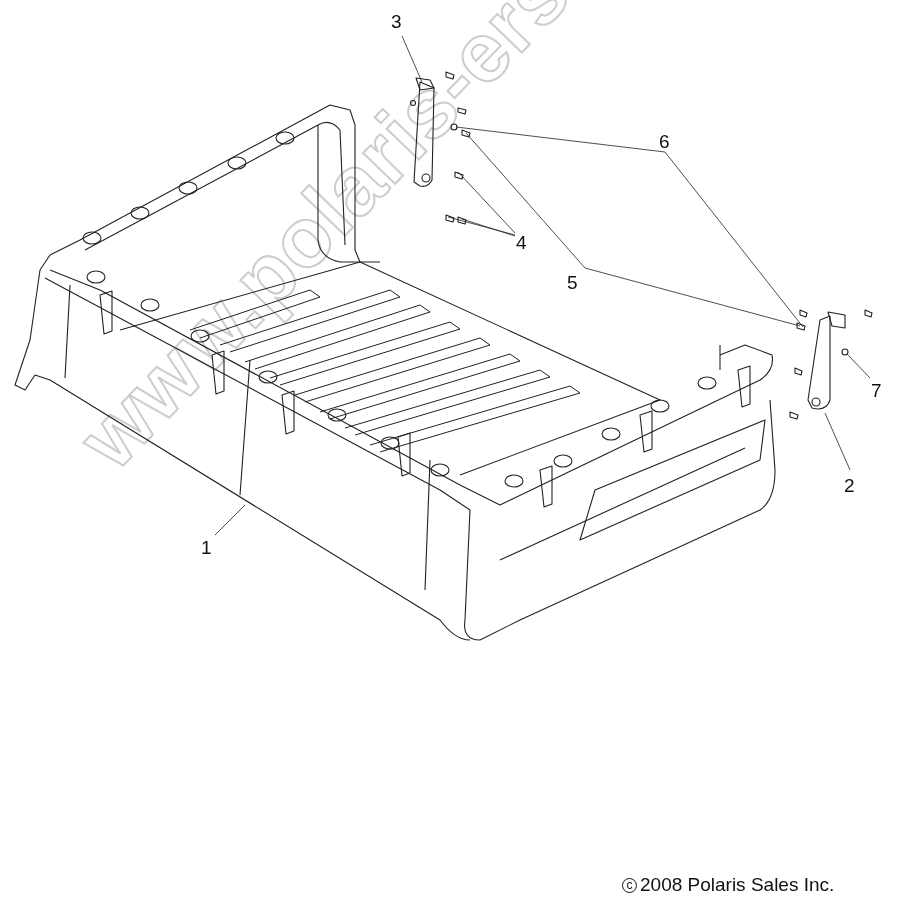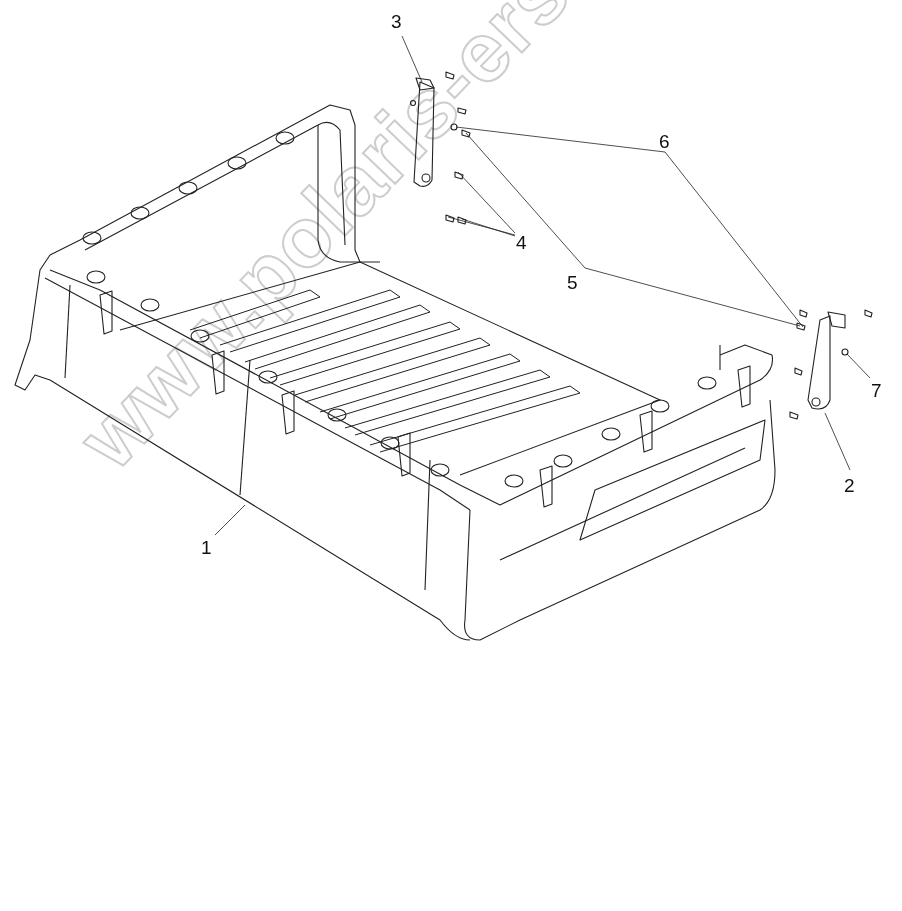--- a/index.html
+++ b/index.html
@@ -130,13 +130,16 @@
   </svg>
 
   <span class="callout" style="left:391px;top:12px;">3</span>
   <span class="callout" style="left:659px;top:132px;">6</span>
   <span class="callout" style="left:516px;top:233px;">4</span>
   <span class="callout" style="left:567px;top:273px;">5</span>
   <span class="callout" style="left:871px;top:381px;">7</span>
   <span class="callout" style="left:844px;top:476px;">2</span>
   <span class="callout" style="left:201px;top:538px;">1</span>
 
+  <div class="copyright">
+    <span class="c">c</span><span>2008 Polaris Sales Inc.</span>
+  </div>
 </div>
 
 </body></html>

